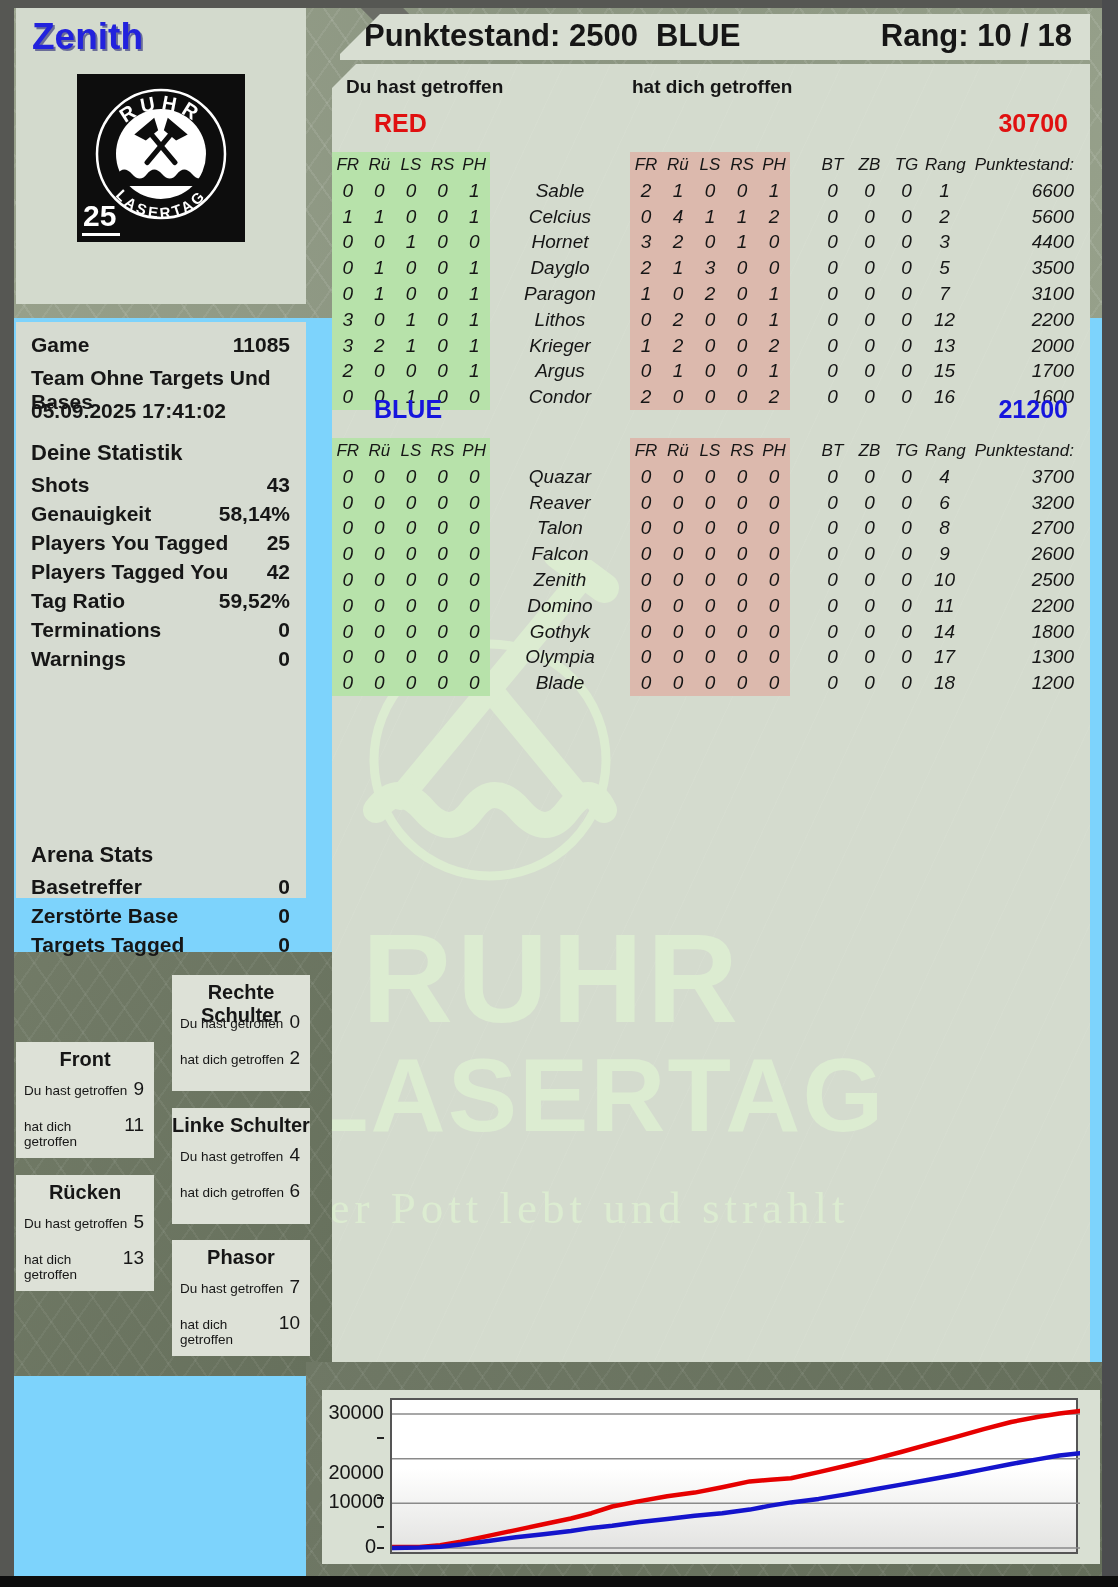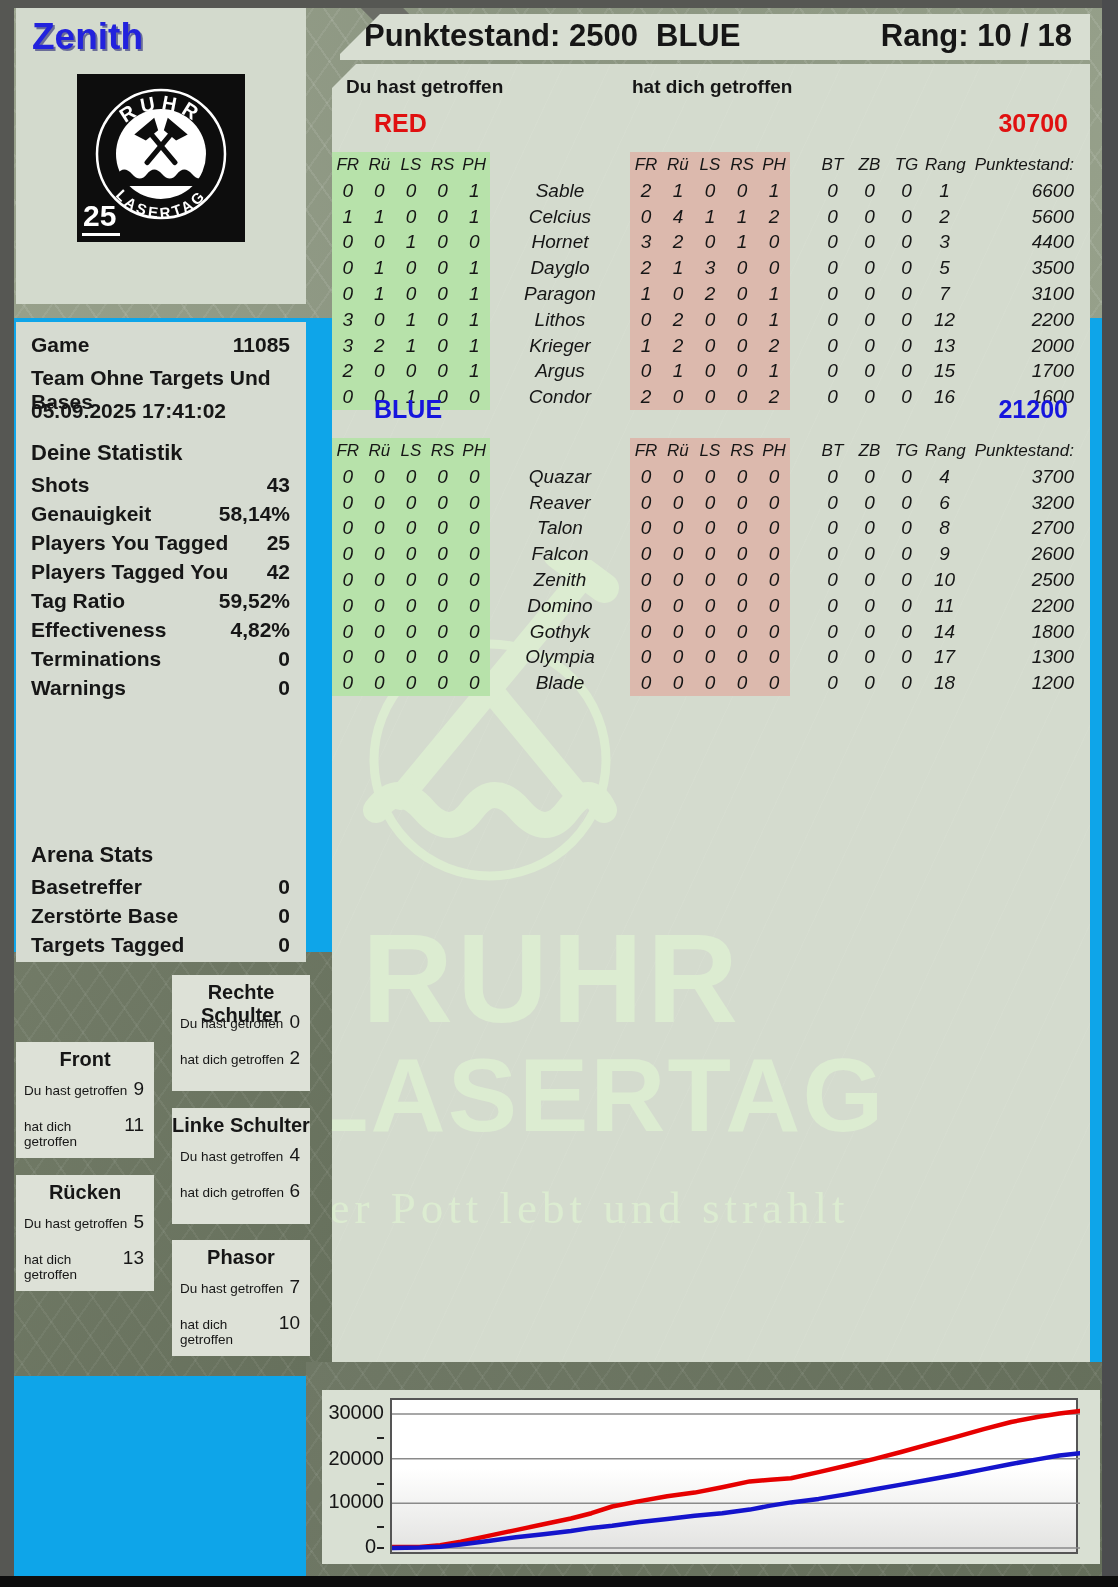--- a/index.html
+++ b/index.html
@@ -1,16 +1,16 @@
 <!DOCTYPE html>
 <html><head>
 <meta charset="utf-8">
 <style>
   html,body{margin:0;padding:0;background:#4a4b49;}
-  .page{position:relative;width:1118px;height:1587px;overflow:hidden;background:#0ea5e9;
+  .page{position:relative;width:1118px;height:1587px;overflow:hidden;background:#7dd3fc;
         font-family:"Liberation Sans","DejaVu Sans",sans-serif;color:#161616;}
   .page *{box-sizing:border-box;}
 
   
   .tex{position:absolute;z-index:0;}
   .tex-top{left:0;top:0;width:1118px;height:318px;
     background:
       repeating-linear-gradient(55deg, rgba(255,255,255,.09) 0 2px, rgba(255,255,255,0) 2px 26px),
       repeating-linear-gradient(-55deg, rgba(255,255,255,.07) 0 2px, rgba(255,255,255,0) 2px 22px),
       linear-gradient(100deg,#99a28c,#8a9480 45%,#96a08a);}
@@ -75,21 +75,21 @@
 
   
   .wm{position:absolute;color:#dcecd1;z-index:1;pointer-events:none;}
   .wm-logo{left:-14px;top:496px;}
   .wm-word1{left:30px;top:856px;font-size:126px;font-weight:bold;letter-spacing:4px;line-height:118px;}
   .wm-word2{left:-27px;top:972px;font-size:104px;font-weight:bold;letter-spacing:2px;line-height:118px;white-space:nowrap;}
   .wm-slogan{left:-40px;top:1118px;font-family:"Liberation Serif","DejaVu Serif",serif;
     font-size:45px;letter-spacing:5px;white-space:nowrap;}
 
   
-  .game-panel{left:16px;top:322px;width:290px;height:640px;background:#d6dbd1;font-size:21px;}
+  .game-panel{left:16px;top:322px;width:290px;height:576px;background:#d6dbd1;font-size:21px;}
   .gp-abs{position:absolute;left:15px;right:16px;font-weight:bold;}
   .kv{display:flex;justify-content:space-between;height:29px;line-height:29px;}
   .g-row{top:8px;font-weight:bold;height:30px;line-height:30px;}
   .g-mode{top:44px;} .g-date{top:77px;}
   .g-dstitle{top:118px;font-weight:bold;font-size:22px;}
   .g-stats{top:148px;} .g-astitle{top:520px;font-weight:bold;font-size:22px;} .g-arena{top:550px;}
 
   
   .bpbox{width:138px;height:116px;background:#dde1d7;}
   .bp-title{position:absolute;left:0;right:0;top:6px;text-align:center;font-weight:bold;font-size:20px;}
@@ -559,24 +559,20 @@
         </div>
         <div class="kv">
           <span class="k">Players Tagged You</span>
           <span class="v">42</span>
         </div>
         <div class="kv">
           <span class="k">Tag Ratio</span>
           <span class="v">59,52%</span>
         </div>
         <div class="kv">
-          <span class="k">Effectiveness</span>
-          <span class="v">4,82%</span>
-        </div>
-        <div class="kv">
           <span class="k">Terminations</span>
           <span class="v">0</span>
         </div>
         <div class="kv">
           <span class="k">Warnings</span>
           <span class="v">0</span>
         </div>
       </div>
     <div class="gp-abs g-astitle">Arena Stats</div>
     <div class="gp-abs g-arena" id="arena-rows">
@@ -593,21 +589,21 @@
           <span class="v">0</span>
         </div>
       </div>
   </section>
 
 
   <section class="panel chart-panel">
     <div class="yaxis" id="chart-yaxis">
         <div class="ytick" style="top: 144px;">0</div>
         <div class="ytick" style="top: 99.3333px;">10000</div>
-        <div class="ytick" style="top: 56px; text-align: right;">20000</div>
+        <div class="ytick" style="top: 70px; text-align: right;">20000</div>
         <div class="ytick" style="top: 10px;">30000</div>
       </div>
     <div class="plot" id="plot"><svg width="688" height="156" viewBox="0 0 688 156">
           <line x1="0" x2="688" y1="148" y2="148" stroke="#8a8a8a" stroke-width="1.5"></line>
           <line x1="0" x2="688" y1="103.33333333333334" y2="103.33333333333334" stroke="#8a8a8a" stroke-width="1.5"></line>
           <line x1="0" x2="688" y1="58.66666666666667" y2="58.66666666666667" stroke="#8a8a8a" stroke-width="1.5"></line>
           <line x1="0" x2="688" y1="14" y2="14" stroke="#8a8a8a" stroke-width="1.5"></line>
           <polyline points="0.0,147.1 27.5,147.1 48.2,145.3 68.8,141.7 96.3,135.9 123.8,130.1 151.4,124.3 178.9,118.5 199.5,113.2 220.2,106.5 247.7,101.1 275.2,96.2 302.7,92.6 330.2,87.3 357.8,81.4 378.4,79.7 399.0,78.3 426.6,72.1 454.1,65.8 481.6,59.1 509.1,52.0 536.6,44.4 564.2,36.8 591.7,29.2 619.2,22.0 646.7,16.7 667.4,13.6 688.0,10.9" fill="none" stroke="#e60000" stroke-width="4.5" stroke-linejoin="round" stroke-linecap="round"></polyline>
           <polyline points="0.0,148.0 27.5,147.6 48.2,146.7 68.8,144.4 96.3,140.9 123.8,137.3 151.4,134.2 178.9,131.0 199.5,127.9 220.2,125.7 247.7,122.1 275.2,119.0 302.7,115.8 330.2,113.2 357.8,109.6 378.4,105.6 399.0,102.4 426.6,98.9 454.1,94.4 481.6,89.5 509.1,84.6 536.6,79.7 564.2,74.7 591.7,69.4 619.2,64.0 646.7,59.1 667.4,55.5 688.0,53.3" fill="none" stroke="#1414cc" stroke-width="4.5" stroke-linejoin="round" stroke-linecap="round"></polyline>
         </svg></div>

